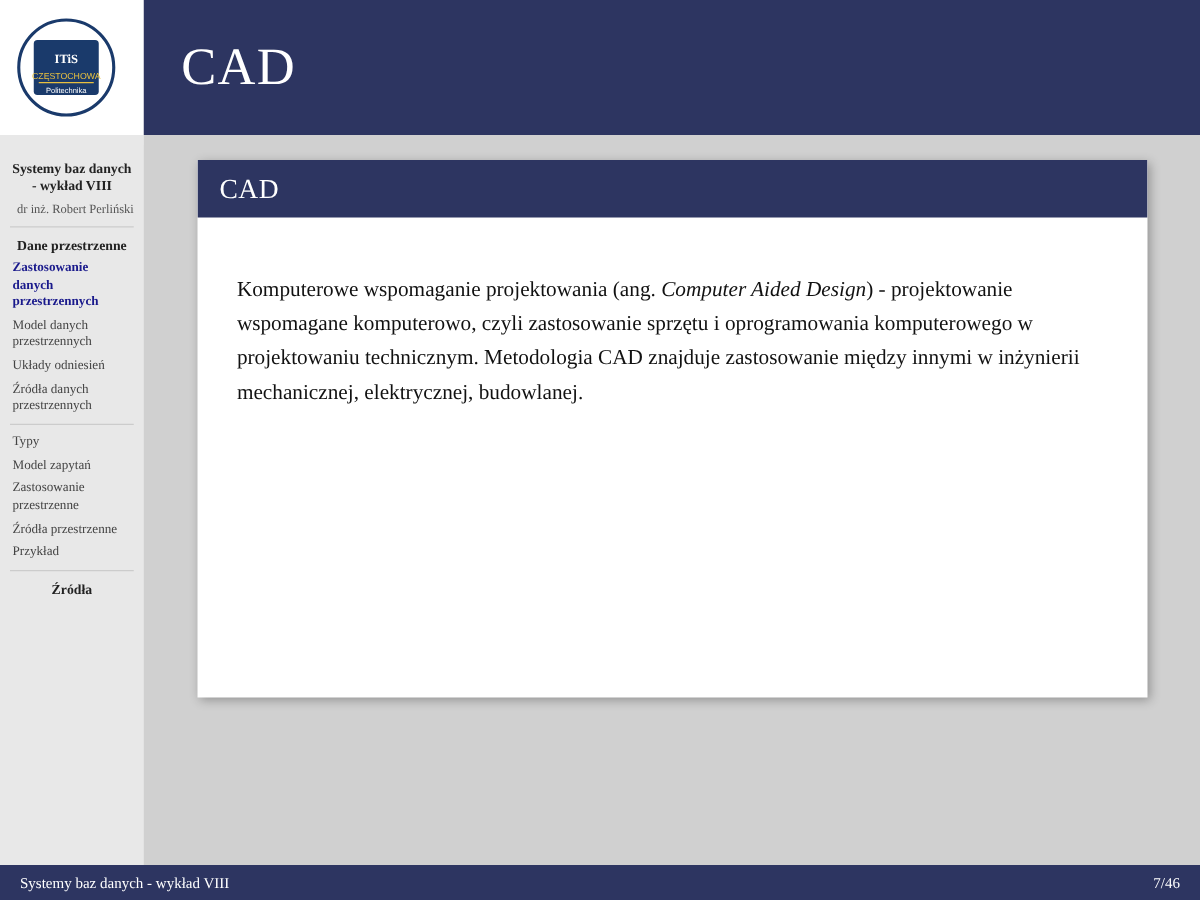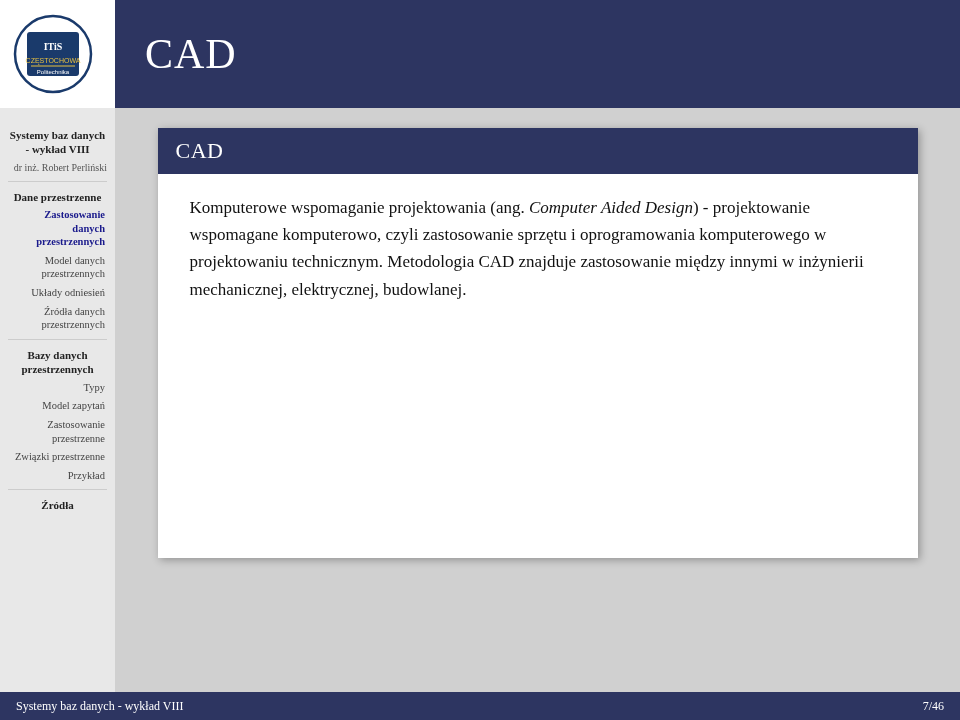--- a/index.html
+++ b/index.html
@@ -71,21 +71,21 @@
       margin-bottom: 2px;
       margin-top: 8px;
       text-align: center;
       line-height: 1.3;
     }
 
     .sidebar-item {
       font-size: 10.5px;
       color: #444;
       margin: 3px 0;
-      text-align: right;
+      text-align: left;
       line-height: 1.3;
       cursor: pointer;
       padding: 1px 2px;
     }
 
     .sidebar-item.active {
       color: #1a1a8c;
       font-weight: bold;
     }
 
@@ -125,21 +125,21 @@
     .slide-header {
       background: #2d3561;
       color: #ffffff;
       font-size: 22px;
       font-weight: 400;
       padding: 10px 18px;
       letter-spacing: 0.5px;
     }
 
     .slide-body {
-      padding: 20px 32px;
+      padding: 44px 32px;
       font-size: 17px;
       line-height: 1.6;
       color: #111;
       font-family: Liberation Serif, serif;
     }
 
     .slide-body p {
       margin-bottom: 0;
     }
 
@@ -185,25 +185,24 @@
     <hr class="sidebar-divider">
 
     <div class="sidebar-section-title">Dane przestrzenne</div>
     <div class="sidebar-item active">Zastosowanie danych przestrzennych</div>
     <div class="sidebar-item">Model danych przestrzennych</div>
     <div class="sidebar-item">Układy odniesień</div>
     <div class="sidebar-item">Źródła danych przestrzennych</div>
 
     <hr class="sidebar-divider">
 
-    <div class="sidebar-section-title">Bazy danych przestrzennych</div>
     <div class="sidebar-item">Typy</div>
     <div class="sidebar-item">Model zapytań</div>
     <div class="sidebar-item">Zastosowanie przestrzenne</div>
-    <div class="sidebar-item">Związki przestrzenne</div>
+    <div class="sidebar-item">Źródła przestrzenne</div>
     <div class="sidebar-item">Przykład</div>
 
     <hr class="sidebar-divider">
 
     <div class="sidebar-section-title">Źródła</div>
   </div>
 
   <div class="slide-area">
     <div class="slide">
       <div class="slide-header">CAD</div>

